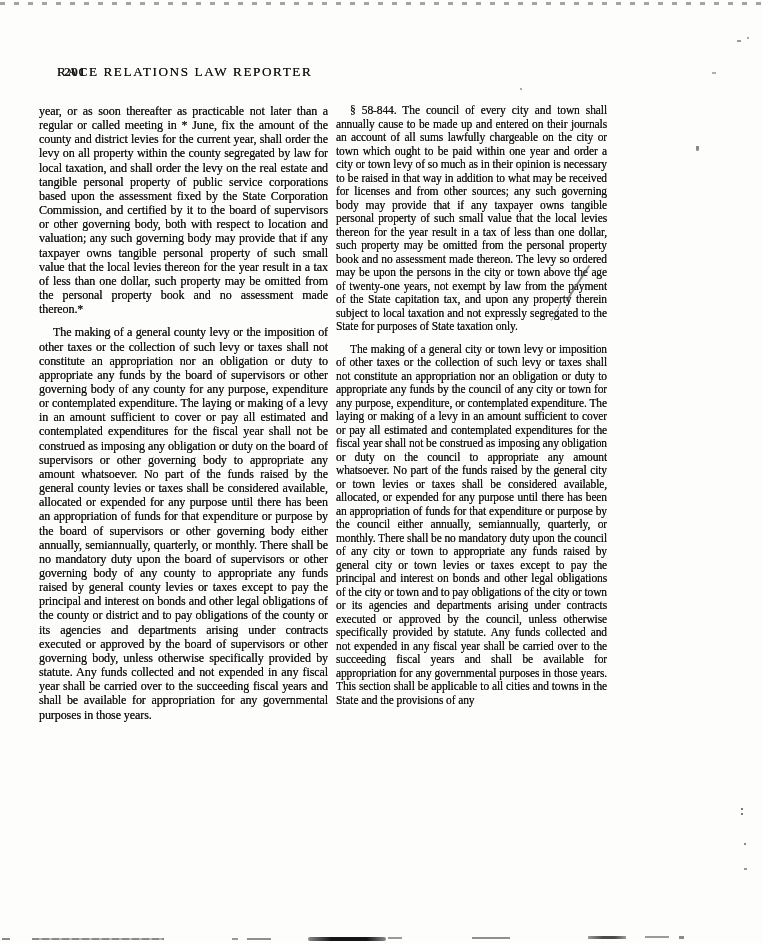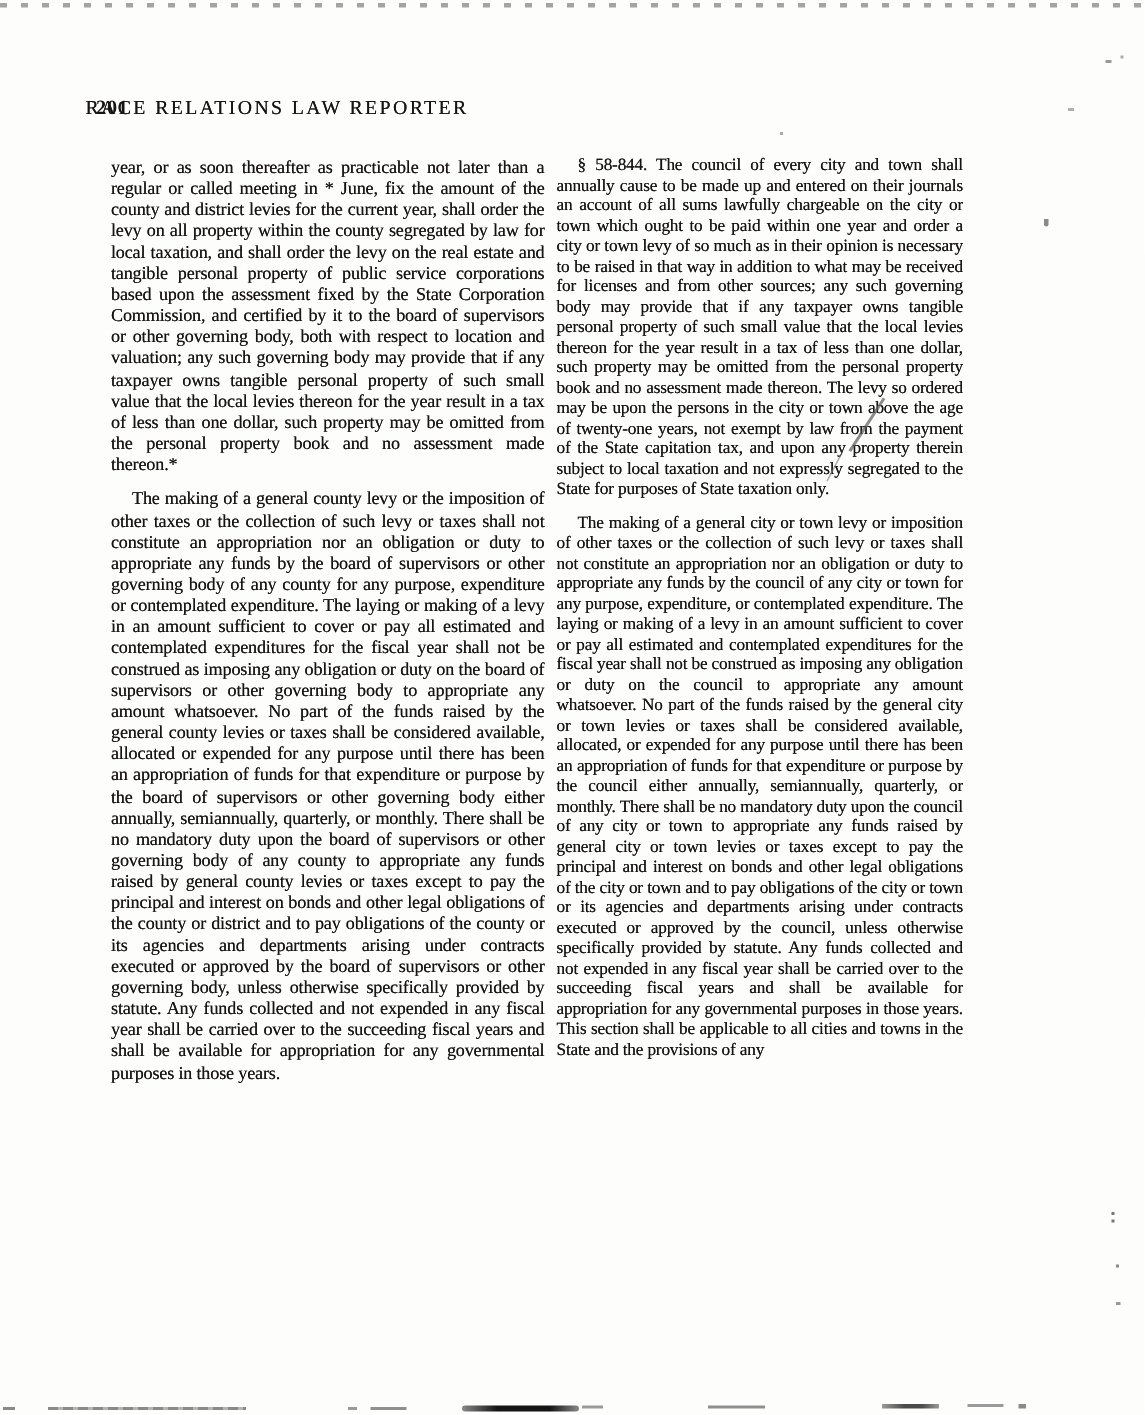--- a/index.html
+++ b/index.html
@@ -22,21 +22,21 @@
   .page-num{
     position:absolute;left:7px;top:0;
     font-weight:bold;font-size:13.5px;letter-spacing:.5px;
   }
   .head-title{
     display:block;
     font-weight:normal;font-size:13.2px;letter-spacing:1.6px;
     text-shadow:0 0 .4px rgba(20,18,16,.85);
   }
   .columns{
-    position:absolute;left:74px;top:104px;width:568px;height:812px;
+    position:absolute;left:39px;top:104px;width:568px;height:812px;
     display:flex;gap:8px;overflow:hidden;
   }
   .col{text-shadow:0 0 .35px rgba(20,18,16,.85);}
   .col-left{width:289px;flex:none;}
   .col-right{width:271px;flex:none;}
   .para{
     margin:0;
     text-align:justify;
     letter-spacing:-.12px;
     hyphens:none;

